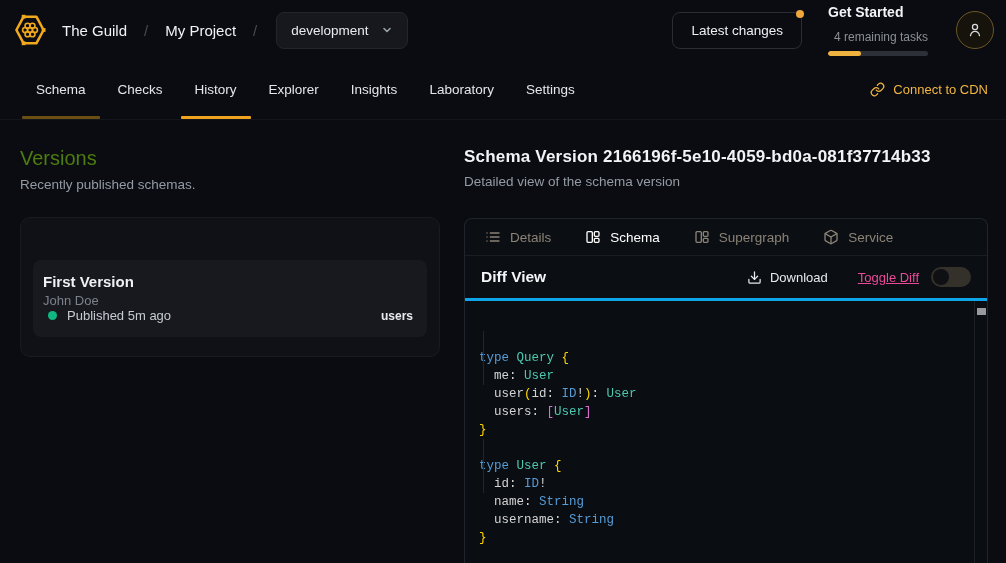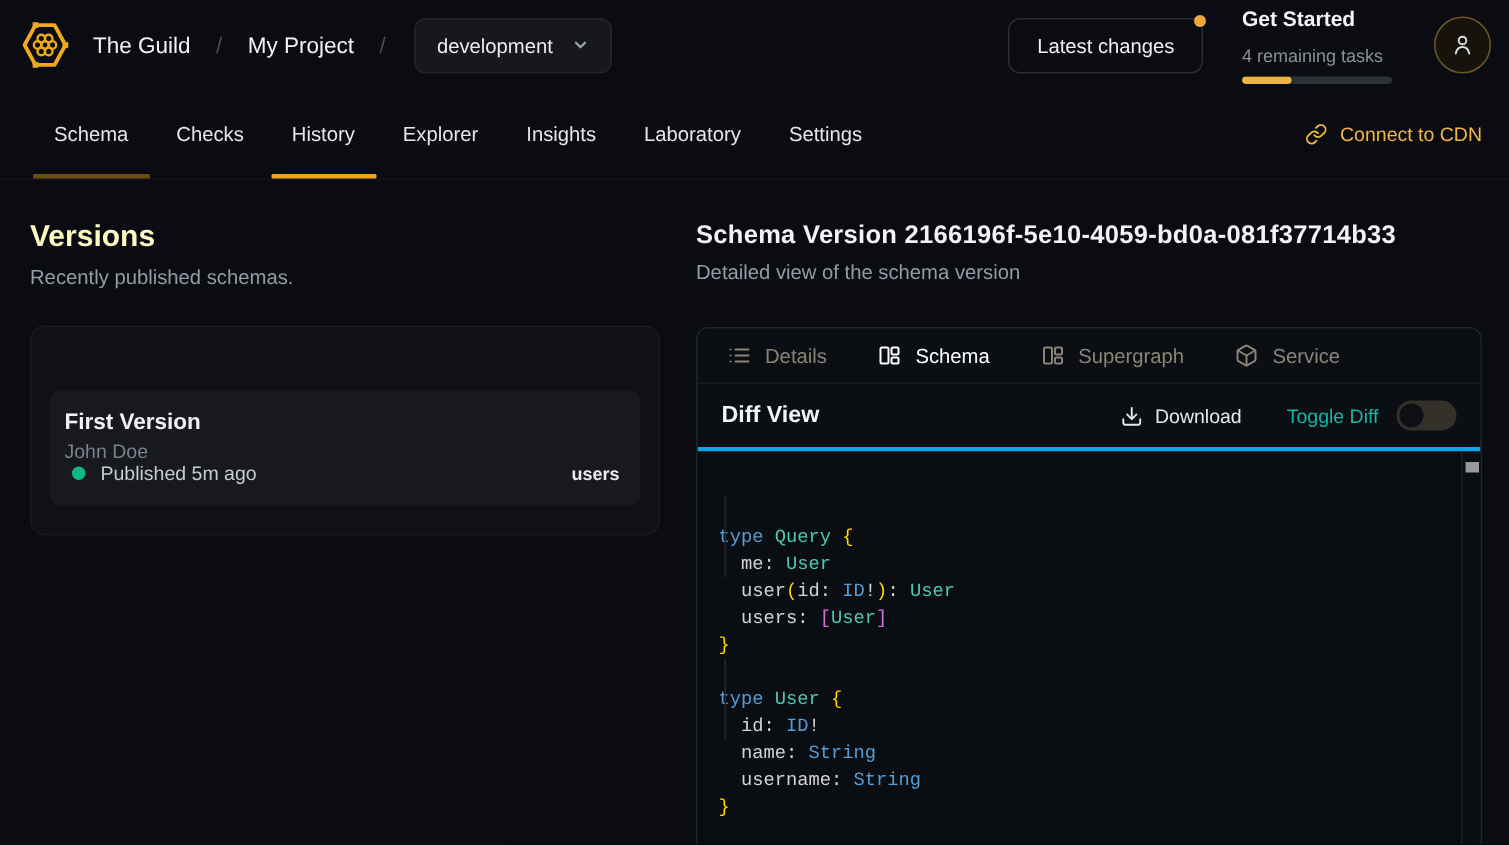--- a/index.html
+++ b/index.html
@@ -23,39 +23,39 @@
   }
   .spacer { flex:1; }
   .latest-btn {
     position:relative; background:transparent; border:1px solid #2a2d34;
     border-radius:8px; padding:10px 18px; color:#eef0f2; font-size:13.5px;
     cursor:pointer; font-family:inherit;
   }
   .latest-dot { position:absolute; top:-3px; right:-3px; width:8px; height:8px; border-radius:50%; background:#eda73c; }
   .get-started { margin-left:26px; width:100px; }
   .gs-title { font-size:14px; font-weight:700; color:#f3f4f6; }
-  .gs-sub { font-size:12px; color:#8b9096; margin-top:10px; }
+  .gs-sub { font-size:12px; color:#8b9096; margin-top:10px;text-align:right; }
   .gs-bar { margin-top:7px; height:5px; border-radius:3px; background:#2d3036; overflow:hidden; }
   .gs-fill { height:100%; background:#f0b33f; border-radius:3px; }
   .avatar {
     margin-left:28px; width:38px; height:38px; border-radius:50%;
     border:1px solid #6d5726; background:#16130c;
     display:flex; align-items:center; justify-content:center; cursor:pointer;
   }
   
   .nav { height:60px; display:flex; align-items:stretch; padding:0 18px 0 22px; gap:4px; border-bottom:1px solid rgba(255,255,255,0.045); }
   .nav-tab { position:relative; display:flex; align-items:center; padding:0 14px; font-size:13.5px; color:#e4e6ea; cursor:pointer; }
   .nav-tab .ul { position:absolute; left:0; right:0; bottom:0; height:3px; border-radius:1px; }
   .nav-tab.active .ul { background:#efa31e; }
   .nav-tab.visited .ul { background:#6b4e12; }
   .cdn-link { display:flex; align-items:center; gap:8px; color:#f4b740; font-size:13px; font-weight:500; cursor:pointer; }
   
   .main { display:flex; gap:24px; padding:27px 18px 0 20px; height:443px; }
   .left { width:420px; flex:0 0 420px; }
-  .h-versions { font-size:20px; font-weight:700; color:#fef9c3; }
+  .h-versions { font-size:20px; font-weight:400; color:#4d7c0f; }
   .sub { font-size:13.5px; color:#959ba4; margin-top:7px; }
   .versions-card {
     margin-top:25px; height:140px; background:#0f1116;
     border:1px solid #181b22; border-radius:10px; padding:42px 12px 8px;
   }
   .version-item { background:#17191e; border-radius:8px; padding:13px 14px 14px 10px; cursor:pointer; }
   .vi-name { font-size:15px; font-weight:600; color:#f0f1f3; }
   .vi-author { font-size:13px; color:#7c828c; margin-top:3px; }
   .vi-meta { display:flex; align-items:center; padding-left:5px; }
   .vi-dot { width:9px; height:9px; border-radius:50%; background:#10b981; margin-right:10px; }
@@ -68,21 +68,21 @@
   .panel { margin-top:29px; flex:1; border:1px solid #20242c; border-bottom:none; border-radius:8px 8px 0 0; background:#0b0e13; display:flex; flex-direction:column; overflow:hidden; }
   .panel-tabs { height:37px; display:flex; padding:0 20px; gap:34px; border-bottom:1px solid #191d24; }
   .ptab { display:flex; align-items:center; gap:9px; font-size:13.5px; color:#8b8376; cursor:pointer; }
   .ptab svg { stroke:#8b8376; }
   .ptab.active { color:#ffffff; }
   .ptab.active svg { stroke:#ffffff; }
   .diff-row { height:45px; display:flex; align-items:center; padding:0 16px; border-bottom:3px solid #0ea5e9; }
   .diff-title { font-size:15.5px; font-weight:700; color:#f4f5f7; }
   .diff-actions { margin-left:auto; display:flex; align-items:center; }
   .dl-btn { display:flex; align-items:center; gap:8px; background:none; border:none; color:#e8eaed; font-size:13px; cursor:pointer; font-family:inherit; }
-  .toggle-label { font-size:13px; color:#14b8a6; margin-left:30px; }
+  .toggle-label { font-size:13px; color:#ec4899; margin-left:30px;text-decoration:underline; }
   .toggle { margin-left:12px; width:40px; height:20px; border-radius:10px; background:#34312a; position:relative; cursor:pointer; }
   .toggle .knob { position:absolute; top:2px; left:2px; width:16px; height:16px; border-radius:50%; background:#0e1013; }
   
   .code { position:relative; flex:1; background:#0a0d12; padding:12px 14px; font-family:"Liberation Mono", monospace; font-size:12.5px; line-height:18px; color:#d4d4d4; white-space:pre; overflow:hidden; }
   .cl { height:18px; }
   .guide { position:absolute; width:1px; background:#23262e; left:18px; }
   .guide.g1 { top:30px; height:54px; }
   .guide.g2 { top:138px; height:54px; }
   .code-scrollbar { position:absolute; top:0; right:0; bottom:0; width:13px; border-left:1px solid #1c2027; }
   .code-scrollbar .thumb { position:absolute; top:7px; left:2px; width:9px; height:7px; background:#97999d; }

